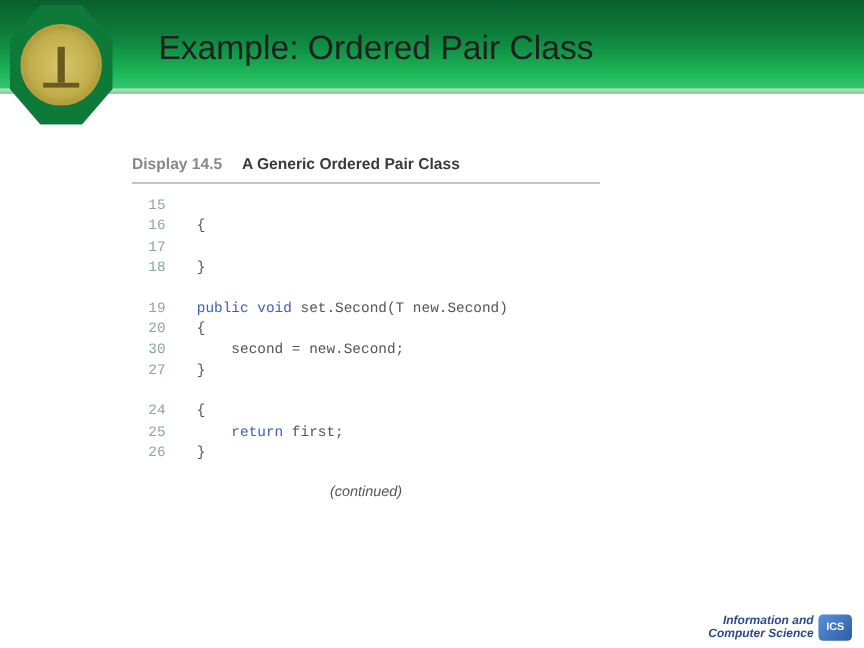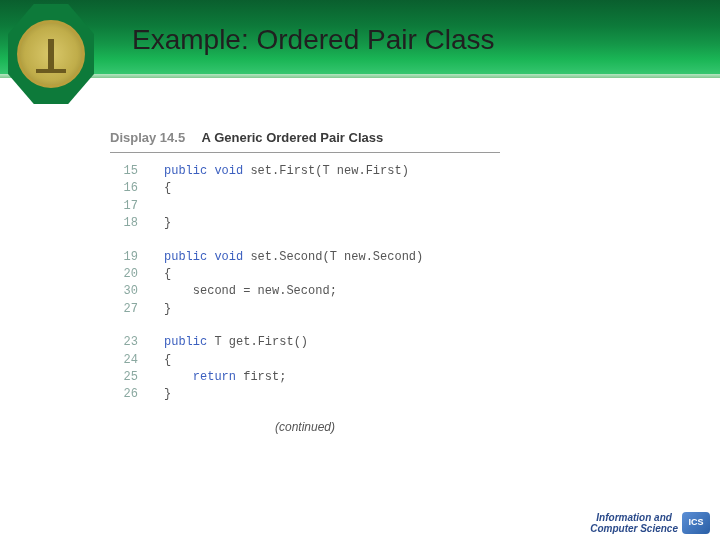--- a/index.html
+++ b/index.html
@@ -137,21 +137,21 @@
     margin-top: 4px;
   }
   .footer-logo {
     position: absolute;
     right: 10px;
     bottom: 6px;
     font-size: 10px;
     color: #2a4a8a;
     font-style: italic;
     font-weight: bold;
-    text-align: center;
+    text-align: right;
     line-height: 1.1;
     display: flex;
     align-items: center;
     gap: 4px;
   }
   .footer-badge {
     width: 28px;
     height: 22px;
     background: linear-gradient(135deg, #5b8fd6, #2a5fa6);
     border-radius: 4px;
@@ -183,21 +183,20 @@
   <div>
     <span class="display-label">Display 14.5</span>
     <span class="display-title">A Generic Ordered Pair Class</span>
   </div>
   <hr class="title-rule">
 
   <div class="code-block" id="code-block">
       <div class="code-group">
         <div class="code-line">
           <span class="ln">15</span>
-          <span class="code-text"><span class="kw">public void</span> set.First(T new.First)</span>
         </div>
         <div class="code-line">
           <span class="ln">16</span>
           <span class="code-text">{</span>
         </div>
         <div class="code-line">
           <span class="ln">17</span>
         </div>
         <div class="code-line">
           <span class="ln">18</span>
@@ -216,24 +215,20 @@
         <div class="code-line">
           <span class="ln">30</span>
           <span class="code-text">    second = new.Second;</span>
         </div>
         <div class="code-line">
           <span class="ln">27</span>
           <span class="code-text">}</span>
         </div>
       </div>
       <div class="code-group">
-        <div class="code-line">
-          <span class="ln">23</span>
-          <span class="code-text"><span class="kw">public</span> T get.First()</span>
-        </div>
         <div class="code-line">
           <span class="ln">24</span>
           <span class="code-text">{</span>
         </div>
         <div class="code-line">
           <span class="ln">25</span>
           <span class="code-text"><span class="kw">    return</span> first;</span>
         </div>
         <div class="code-line">
           <span class="ln">26</span>

